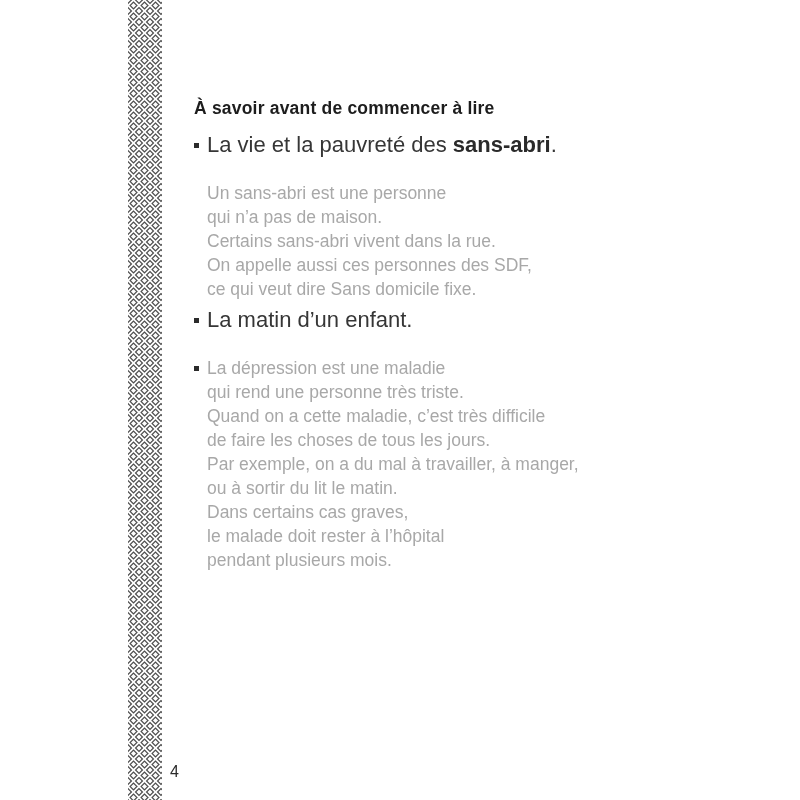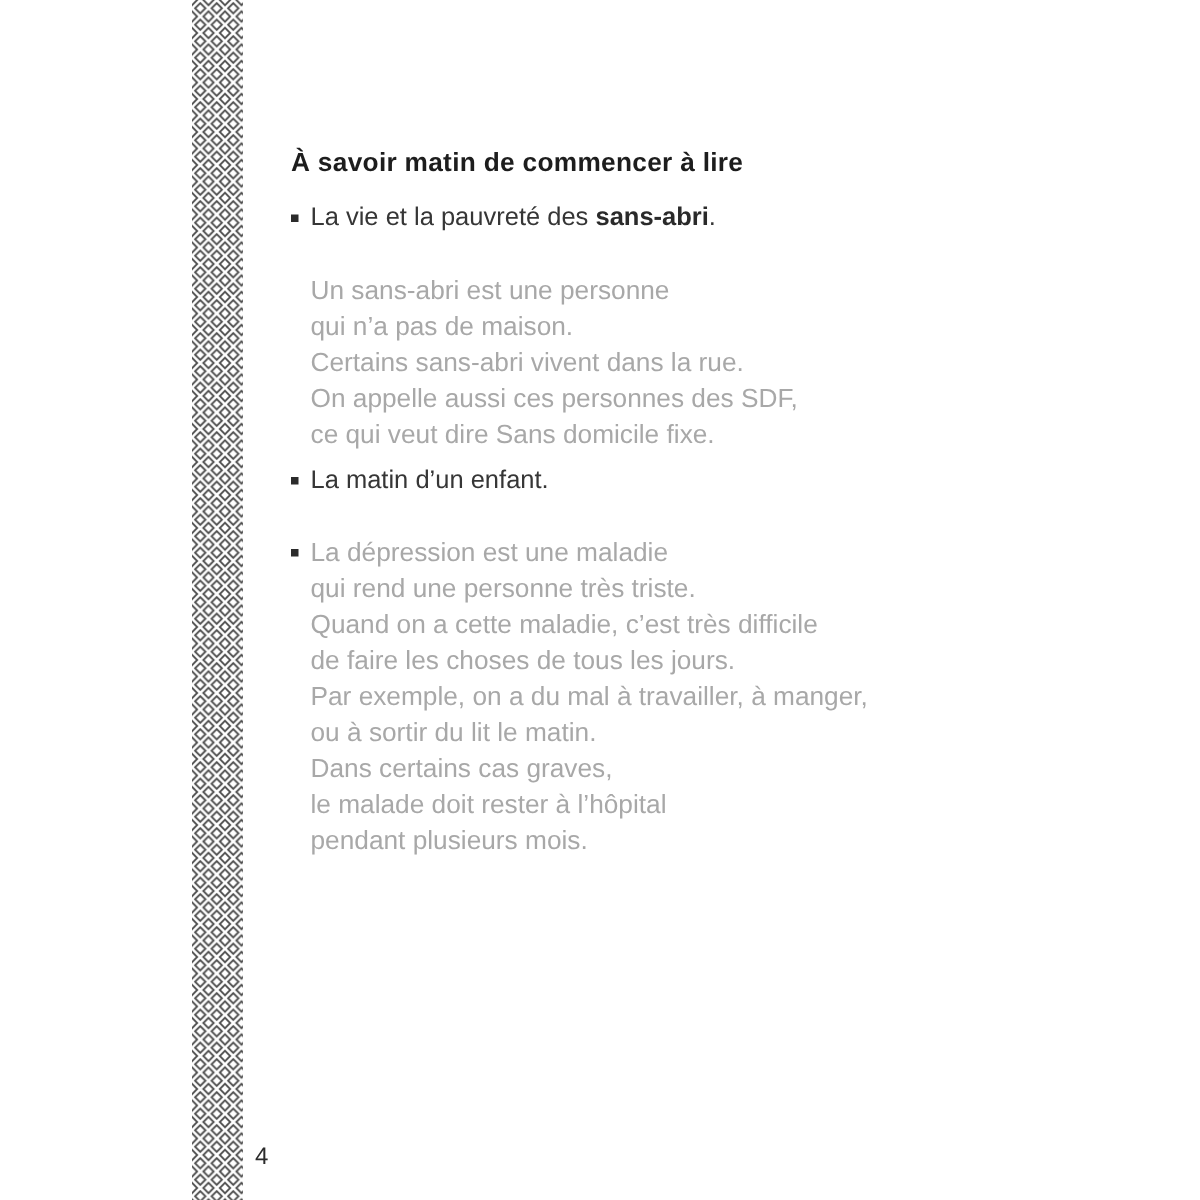--- a/index.html
+++ b/index.html
@@ -49,21 +49,21 @@
   }
   .warnings li { position: relative; padding-left: 13px; }
   .warnings li + li { margin-top: 7px; }
   .bullet-marker {
     position: absolute;
     left: 0; top: 10px;
     width: 4.5px; height: 4.5px;
     background: #2b2b2b;
   }
   .lead {
-    font-size: 17px;
+    font-size: 22px;
     line-height: 24px;
     color: #363636;
   }
   .lead .term { font-weight: bold; color: #2a2a2a; }
   .explanation {
     font-size: 17.5px;
     line-height: 24px;
     color: #a8a8a8;
     white-space: pre-line;
     margin-top: 24px;
@@ -92,21 +92,21 @@
             <path d="M-1,-6.5 L12,6.5 M-1,4.5 L12,17.5 M-1,6.5 L12,-6.5 M-1,17.5 L12,4.5"></path>
           </g>
         </pattern>
       </defs>
       <rect x="0" y="0" width="34" height="800" fill="url(#mesh)"></rect>
     </svg>
   </div>
 
   <div class="content">
 
-    <h1 class="title">À savoir matin de commencer à lire</h1>
+    <h1 class="title">À savoir avant de commencer à lire</h1>
 
 
     <ul class="warnings">
 
       <li>
         <span class="bullet-marker"></span>
         <div class="lead">
           <span>La vie et la pauvreté des </span><span class="term">sans-abri</span><span>.</span>
         </div>
         <div class="explanation">Un sans-abri est une personne

